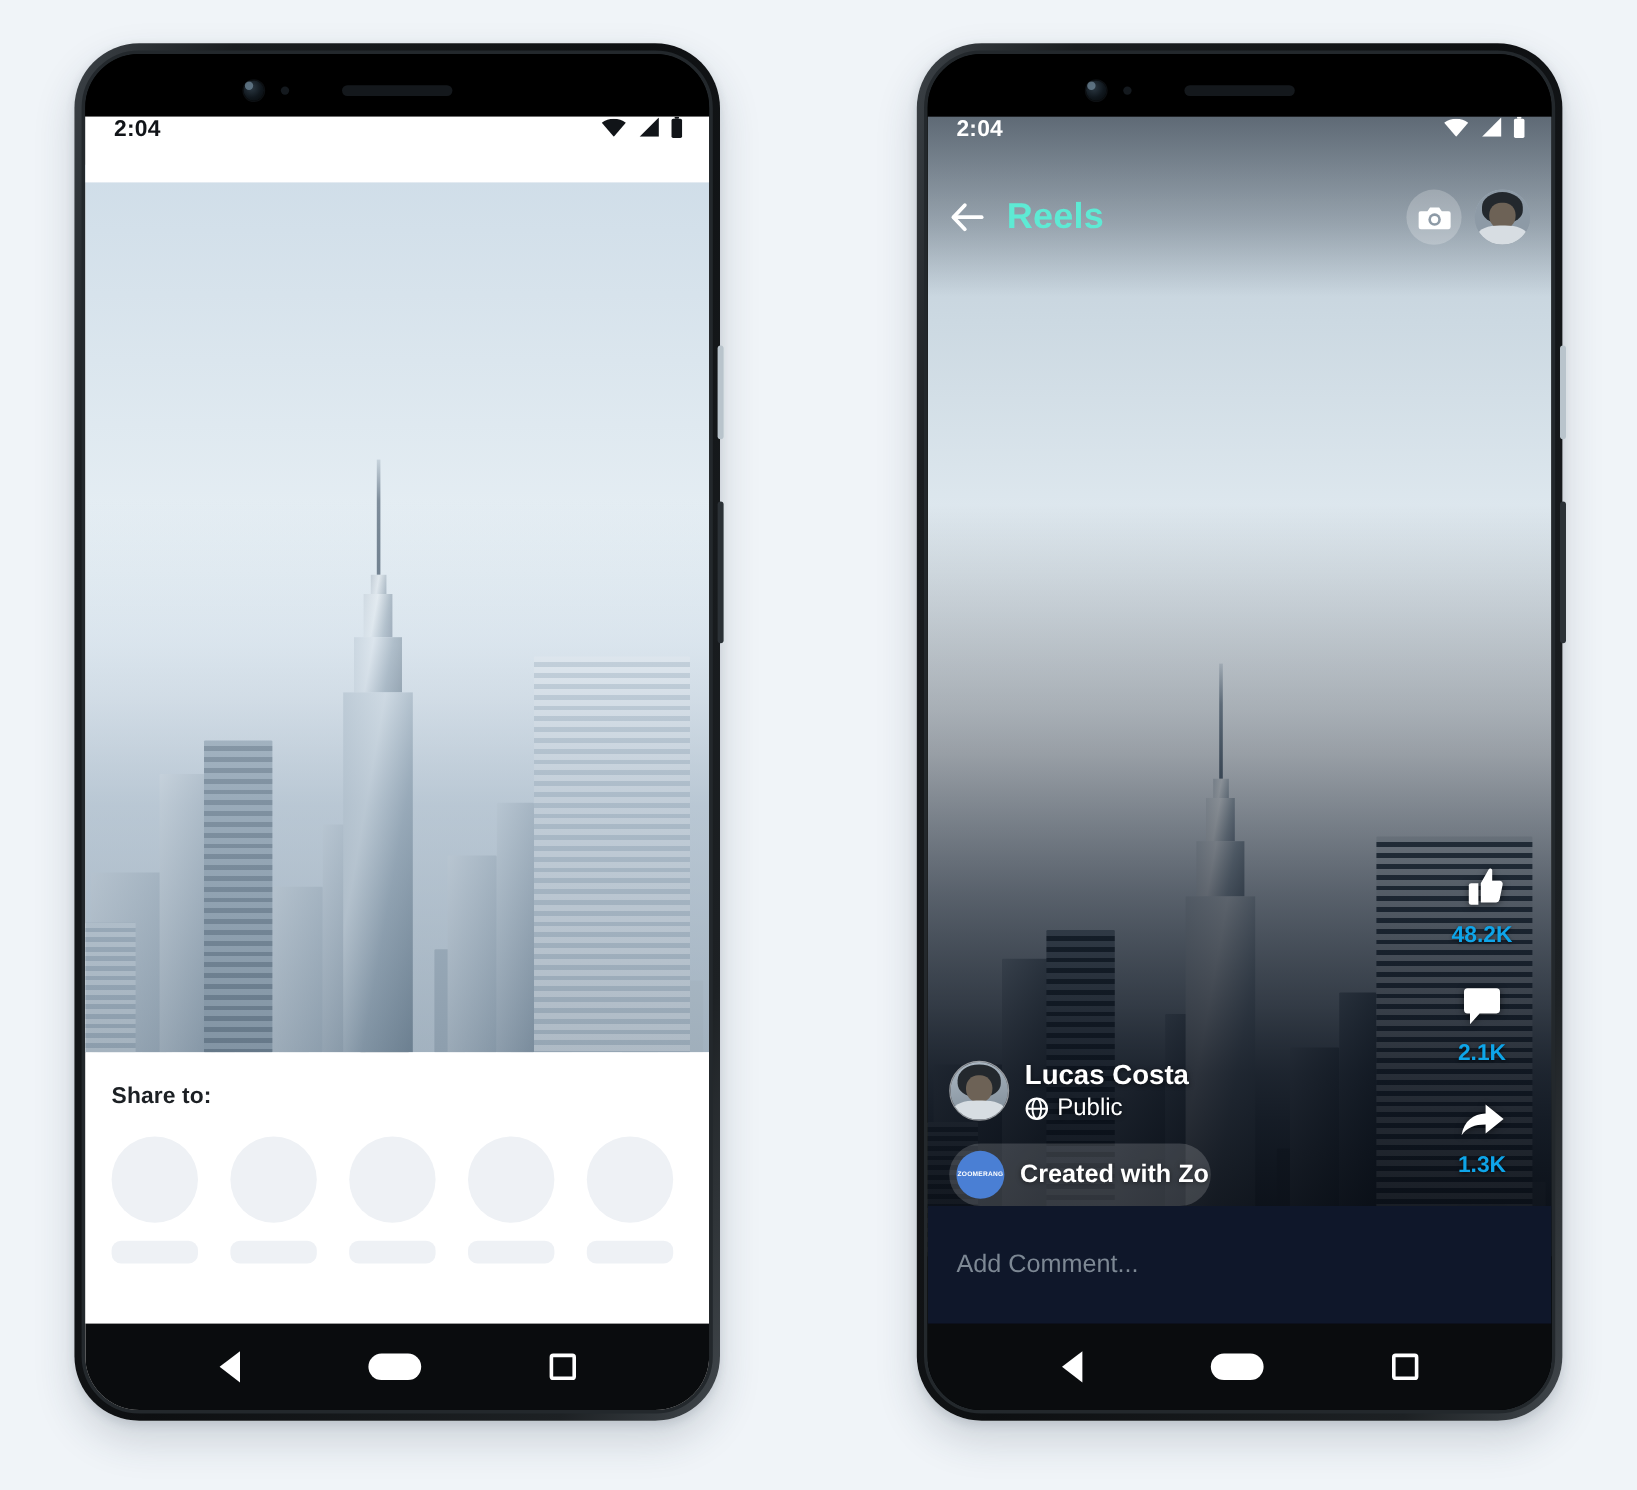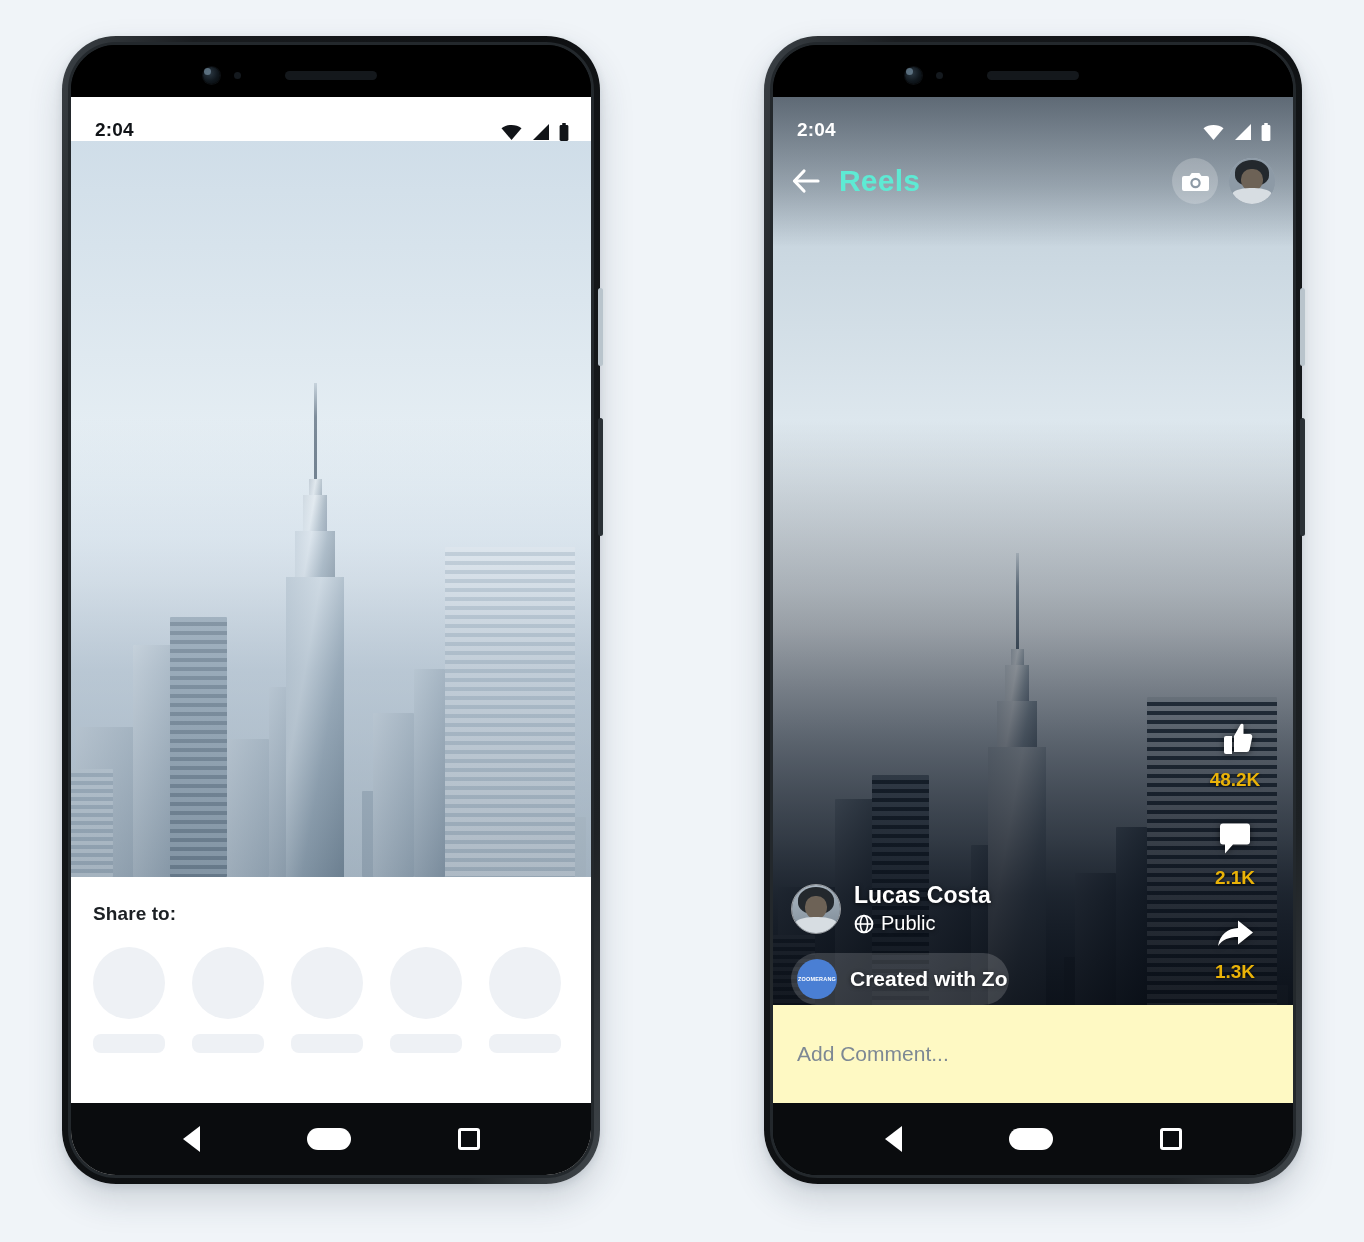--- a/index.html
+++ b/index.html
@@ -75,22 +75,22 @@
   
   .screen {
     position: absolute; top: 52px; left: 0; right: 0; bottom: 0;
     overflow: hidden;
     background: #000;
   }
 
   
   .statusbar {
     position: relative;
-    height: 44px;
-    display: flex; align-items: flex-end; justify-content: space-between;
+    height: 55px;
+    display: flex; align-items: flex-start; justify-content: space-between;
     padding: 0 22px 0 24px;
     z-index: 6;
   }
   .status-time { font-size: 19px; font-weight: bold; letter-spacing: .2px; }
   .status-icons { display: flex; align-items: center; gap: 9px; }
   .ic-wifi { width: 21px; height: 15px; }
   .ic-sig  { width: 19px; height: 16px; }
   .ic-bat  { width: 10px; height: 18px; }
   .light .statusbar { color: #111418; }
   .light .statusbar svg * { fill: #111418; }
@@ -225,21 +225,21 @@
   .face .bg { position:absolute; inset:0; background: linear-gradient(170deg,#aebac5,#7b8894); z-index:-1;}
 
   
   .rail {
     position: absolute; right: 26px; top: 620px;
     width: 64px; display: flex; flex-direction: column; align-items: center;
     z-index: 6;
   }
   .rail-item { display: flex; flex-direction: column; align-items: center; margin-bottom: 26px; }
   .rail-count {
-    color: #eab308; font-size: 19px; font-weight: bold;
+    color: #0ea5e9; font-size: 19px; font-weight: bold;
     margin-top: 8px; text-shadow: 0 1px 3px rgba(0,0,0,.6);
   }
   .rail-ico { filter: drop-shadow(0 1px 3px rgba(0,0,0,.55)); }
   .dots { display:flex; gap: 6px; align-items:center; justify-content:center;
           filter: drop-shadow(0 1px 3px rgba(0,0,0,.55)); }
   .dots i { width: 8px; height: 8px; border-radius:50%; background:#fff; display:block; }
 
   
   .reel-info {
     position: absolute; left: 18px; bottom: 170px; z-index: 6; width: 420px;
@@ -274,21 +274,21 @@
     background: #4a7fd4; display:flex; align-items:center; justify-content:center;
     color:#fff; font-size: 5.5px; font-weight: bold; letter-spacing: .2px;
   }
   .attrib-text {
     color:#fff; font-size: 21px; font-weight: bold; white-space: nowrap;
     text-shadow: 0 1px 4px rgba(0,0,0,.5);
   }
 
   .comment-bar {
     position: absolute; left: 0; right: 0; bottom: 72px; height: 98px;
-    background: #fef9c3; display:flex; align-items:center; padding: 16px 24px;
+    background: #0f172a; display:flex; align-items:center; padding: 16px 24px;
     z-index: 6;
   }
   .comment-placeholder { color:#7d8894; font-size: 21px; }
 </style>
 </head>
 <body>
 
 <div class="stage">
 
   <div class="phone left">

